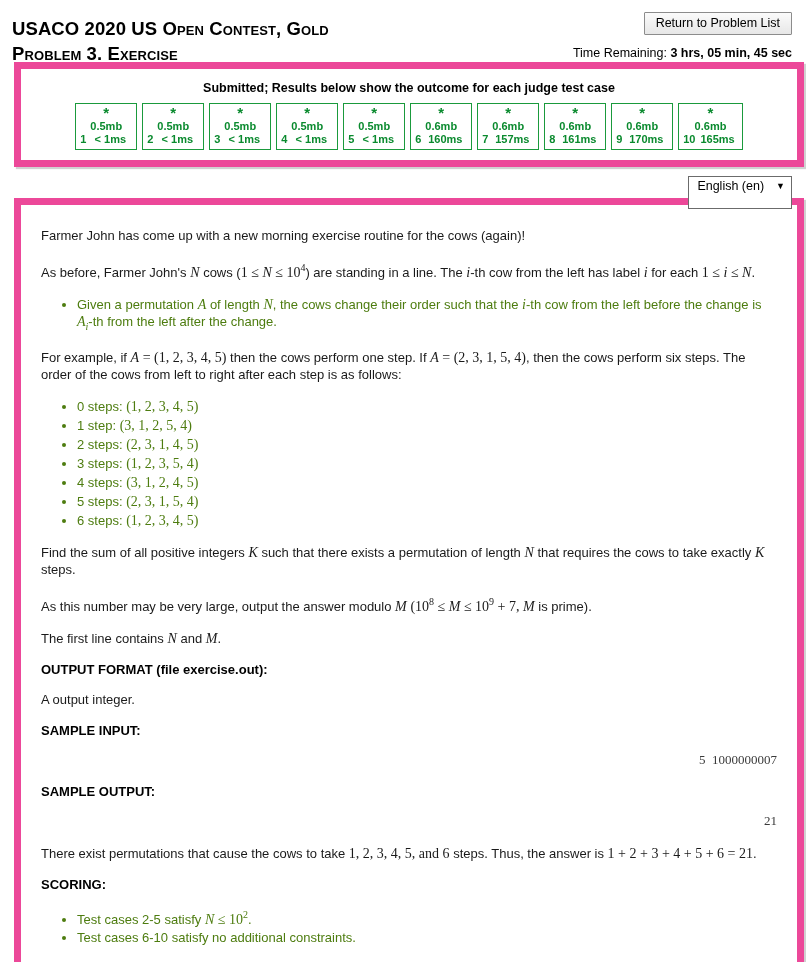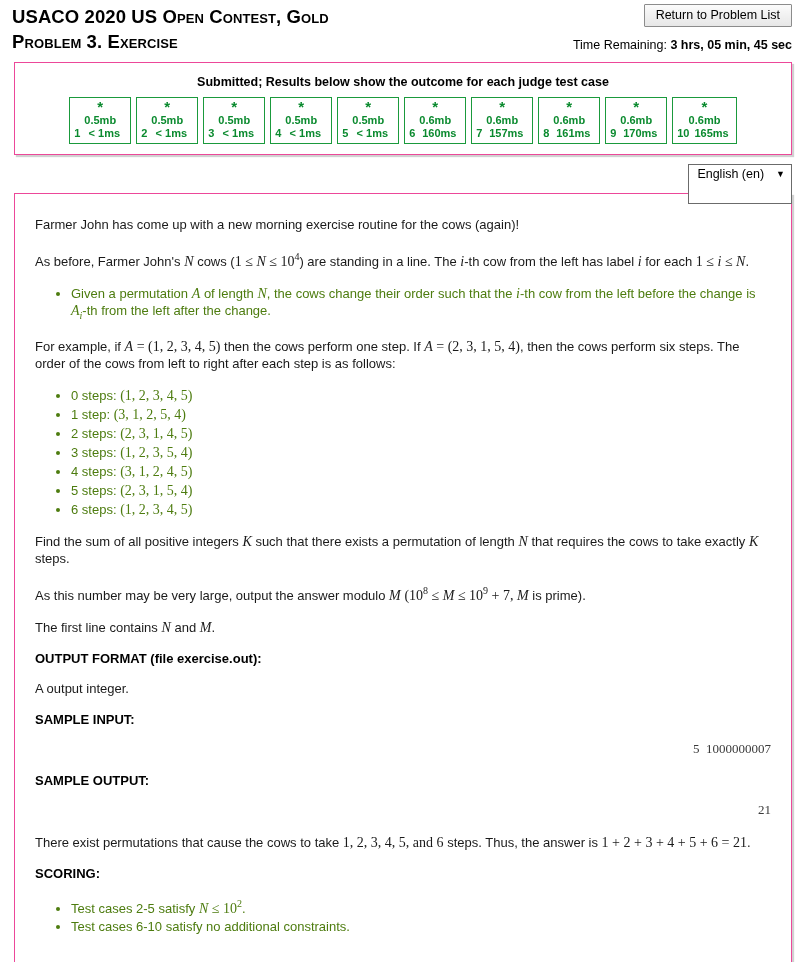--- a/index.html
+++ b/index.html
@@ -20,37 +20,37 @@
 
   
   .header {
     position: relative;
     padding: 6px 10px 0 10px;
     height: 62px;
   }
   .title-block {
     position: absolute;
     left: 12px;
-    top: 4px;
+    top: 16px;
     width: 520px;
   }
   .title-line {
     font-family: "Liberation Sans", sans-serif;
     font-weight: bold;
     font-size: 18.5px;
     font-variant: small-caps;
     letter-spacing: 0.1px;
     line-height: 25px;
     color: #000;
     white-space: nowrap;
   }
   .header-right {
     position: absolute;
     right: 14px;
-    top: 4px;
+    top: 12px;
     text-align: right;
   }
   .return-btn {
     display: inline-block;
     font-family: "Liberation Sans", sans-serif;
     font-size: 12.5px;
     color: #000;
     background: linear-gradient(#fbfbfb, #e7e7e7);
     border: 1px solid #8c8c8c;
     border-radius: 1px;
@@ -61,22 +61,22 @@
   .time-remaining {
     margin-top: 11px;
     font-size: 12.5px;
     color: #000;
     white-space: nowrap;
   }
   .time-remaining .tval { font-weight: bold; }
 
   
   .panel {
-    margin: 0 14px 0 14px;
-    border: 1px solid #ec4899;
+    margin: 0 2px 0 14px;
+    border: 7px solid #ec4899;
     background: #fff;
     box-shadow: 2px 2px 1px rgba(0,0,0,0.18);
   }
   .results-panel {
     padding: 8px 10px 10px 10px;
   }
   .results-title {
     text-align: center;
     font-weight: bold;
     font-size: 12.5px;
@@ -126,21 +126,21 @@
     display: flex;
     justify-content: flex-end;
     position: relative;
     z-index: 3;
   }
   .lang-select {
     font-family: "Liberation Sans", sans-serif;
     font-size: 12.5px;
     background: #fff;
     border: 1px solid #6b6b6b;
-    padding: 2px 6px 21px 8px;
+    padding: 2px 6px 14px 8px;
     line-height: 15px;
     cursor: pointer;
     display: inline-flex;
     align-items: center;
     gap: 12px;
     color: #000;
   }
   .caret { font-size: 9px; line-height: 9px; }
 
   

